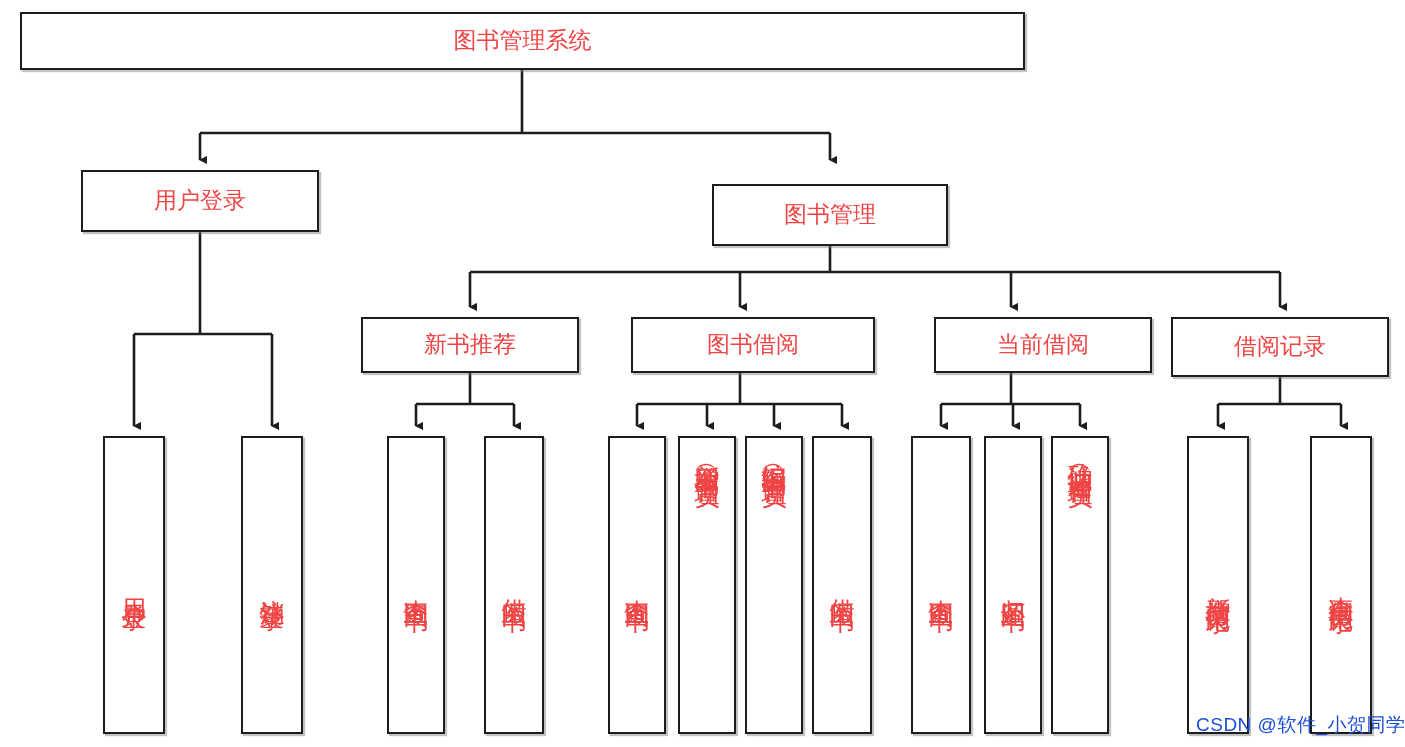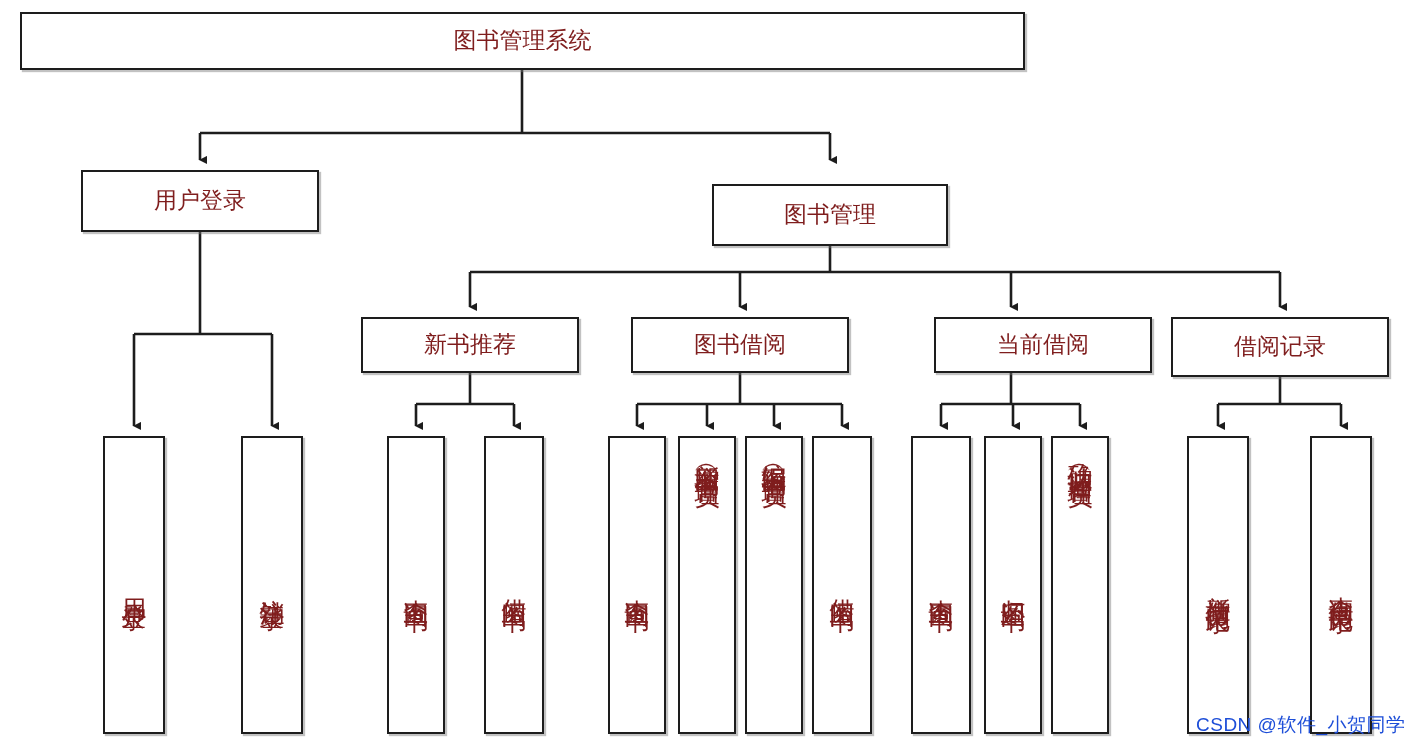--- a/index.html
+++ b/index.html
@@ -29,21 +29,21 @@
     position: absolute;
     box-sizing: border-box;
     border: 2px solid #1d1d1d;
     background: #ffffff;
     display: flex;
     align-items: center;
     justify-content: center;
     box-shadow: 2px 2px 1px rgba(120,120,120,0.45);
   }
   .node .label {
-    color: #7f1d1d;
+    color: #ef4444;
     line-height: 1.12;
     text-align: center;
     white-space: nowrap;
   }
   .node.h .label {
     font-size: 23px;
   }
   .node.root .label {
     font-size: 23px;
   }
@@ -134,21 +134,21 @@
   <div class="node h" id="l2-0" style="left: 81px; top: 170px; width: 238px; height: 62px;">
     <span class="label">用户登录</span>
   </div>
   <div class="node h" id="l2-1" style="left: 712px; top: 184px; width: 236px; height: 62px;">
     <span class="label">图书管理</span>
   </div>
 
   <div class="node h" id="l3-0" style="left: 361px; top: 317px; width: 218px; height: 56px;">
     <span class="label">新书推荐</span>
   </div>
-  <div class="node h" id="l3-1" style="left: 631px; top: 317px; width: 218px; height: 56px;">
+  <div class="node h" id="l3-1" style="left: 631px; top: 317px; width: 244px; height: 56px;">
     <span class="label">图书借阅</span>
   </div>
   <div class="node h" id="l3-2" style="left: 902px; top: 317px; width: 218px; height: 56px; margin-left: 32px;">
     <span class="label">当前借阅</span>
   </div>
   <div class="node h" id="l3-3" style="left: 1171px; top: 317px; width: 218px; height: 60px;">
     <span class="label">借阅记录</span>
   </div>
 
   <div class="node v mid" id="leaf-0" style="left: 103px; top: 436px; width: 62px; height: 298px;">

